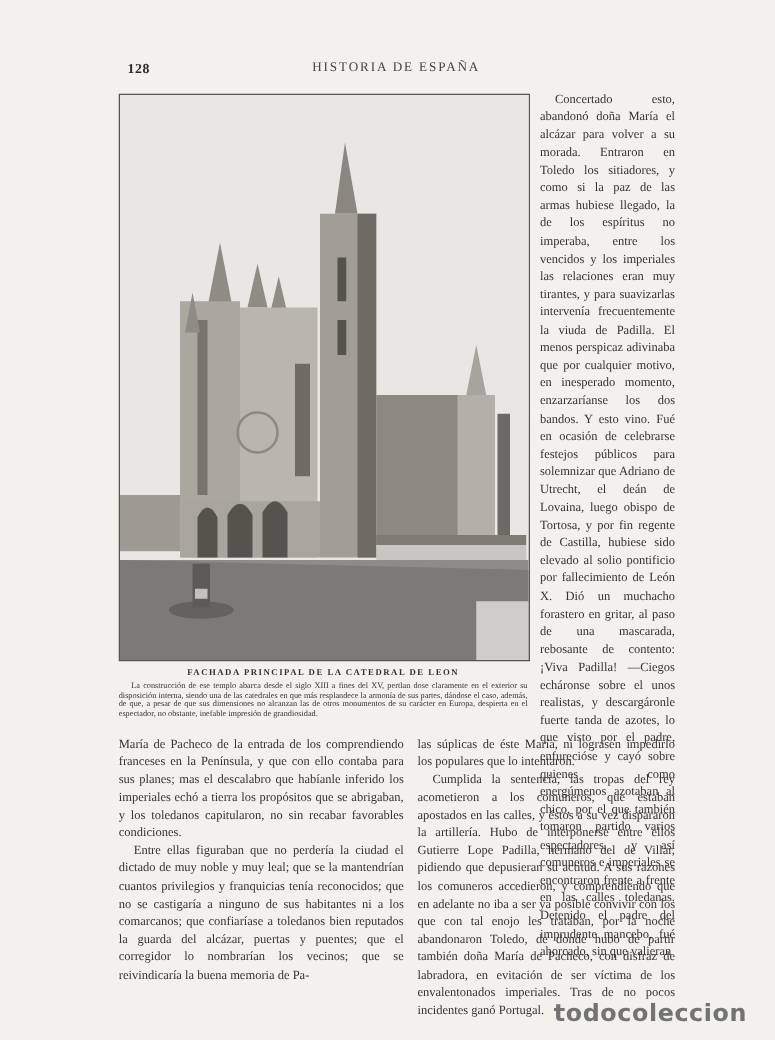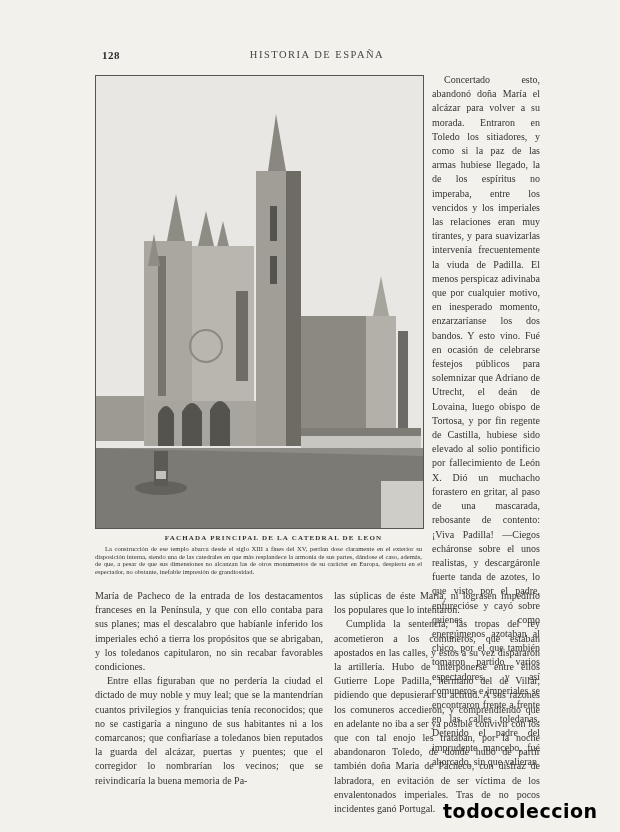--- a/index.html
+++ b/index.html
@@ -20,21 +20,21 @@
       font-size: 10.5px; letter-spacing: 1.5px; color: #444;
     }
     .figure {
       position: absolute; left: 95px; top: 75px; width: 327px; height: 452px;
       border: 1px solid #555;
       background: linear-gradient(#e9e8e4, #e4e3df 55%, #b5b3ad 78%, #8f8d88 100%);
       overflow: hidden;
     }
     .figure svg { display: block; }
     .caption-title {
-      position: absolute; left: 110px; top: 534px; width: 327px; text-align: center;
+      position: absolute; left: 95px; top: 534px; width: 327px; text-align: center;
       font-size: 7px; letter-spacing: 1.2px; font-weight: bold; color: #333;
     }
     .caption-body {
       position: absolute; left: 95px; top: 545px; width: 327px;
       font-size: 6.6px; line-height: 7.6px; text-align: justify; text-indent: 10px; color: #333;
     }
     .col-right {
       position: absolute; left: 432px; top: 73px; width: 108px;
       font-size: 10px; line-height: 14.2px; text-align: justify; color: #333;
     }
@@ -44,21 +44,21 @@
       position: absolute; left: 95px; top: 589px; width: 228px;
       font-size: 10px; line-height: 14.2px; text-align: justify; color: #333;
     }
     .col-mid {
       position: absolute; left: 334px; top: 589px; width: 206px;
       font-size: 10px; line-height: 14.2px; text-align: justify; color: #333;
     }
     .watermark {
       position: absolute; left: 443px; top: 800px;
       font-family: "DejaVu Sans", sans-serif; font-weight: bold;
-      font-size: 19px; color: #000000; letter-spacing: 0.5px;
+      font-size: 19px; color: #737373; letter-spacing: 0.5px;
       text-shadow: 0 0 1px #e7e5e0;
     }
   </style>
 </head>
 <body>
 
 <div class="page-number">128</div>
 <div class="running-head">HISTORIA DE ESPAÑA</div>
 
 <div class="figure">
@@ -110,21 +110,21 @@
 </div>
 
 <div class="caption-title">FACHADA PRINCIPAL DE LA CATEDRAL DE LEON</div>
 <div class="caption-body">La construcción de ese templo abarca desde el siglo XIII a fines del XV, pertlan dose claramente en el exterior su disposición interna, siendo una de las catedrales en que más resplandece la armonía de sus partes, dándose el caso, además, de que, a pesar de que sus dimensiones no alcanzan las de otros monumentos de su carácter en Europa, despierta en el espectador, no obstante, inefable impresión de grandiosidad.</div>
 
 <div class="col-right">
   <p class="indent">Concertado esto, abandonó doña María el alcázar para volver a su morada. Entraron en Toledo los sitiadores, y como si la paz de las armas hubiese llegado, la de los espíritus no imperaba, entre los vencidos y los imperiales las relaciones eran muy tirantes, y para suavizarlas intervenía frecuentemente la viuda de Padilla. El menos perspicaz adivinaba que por cualquier motivo, en inesperado momento, enzarzaríanse los dos bandos. Y esto vino. Fué en ocasión de celebrarse festejos públicos para solemnizar que Adriano de Utrecht, el deán de Lovaina, luego obispo de Tortosa, y por fin regente de Castilla, hubiese sido elevado al solio pontificio por fallecimiento de León X. Dió un muchacho forastero en gritar, al paso de una mascarada, rebosante de contento: ¡Viva Padilla! —Ciegos echáronse sobre el unos realistas, y descargáronle fuerte tanda de azotes, lo que visto por el padre, enfurecióse y cayó sobre quienes como energúmenos azotaban al chico, por el que también tomaron partido varios espectadores, y así comuneros e imperiales se encontraron frente a frente en las calles toledanas. Detenido el padre del imprudente mancebo, fué ahorcado, sin que valieran</p>
 </div>
 
 <div class="col-left">
-  <p>María de Pacheco de la entrada de los destacamentos franceses en la Península, y que con ello contaba para sus planes; mas el descalabro que habíanle inferido los imperiales echó a tierra los propósitos que se abrigaban, y los toledanos capitularon, no sin recabar favorables condiciones.</p>
+  <p>María de Pacheco de la entrada de los comprendiendo franceses en la Península, y que con ello contaba para sus planes; mas el descalabro que habíanle inferido los imperiales echó a tierra los propósitos que se abrigaban, y los toledanos capitularon, no sin recabar favorables condiciones.</p>
   <p class="indent">Entre ellas figuraban que no perdería la ciudad el dictado de muy noble y muy leal; que se la mantendrían cuantos privilegios y franquicias tenía reconocidos; que no se castigaría a ninguno de sus habitantes ni a los comarcanos; que confiaríase a toledanos bien reputados la guarda del alcázar, puertas y puentes; que el corregidor lo nombrarían los vecinos; que se reivindicaría la buena memoria de Pa-</p>
 </div>
 
 <div class="col-mid">
   <p>las súplicas de éste María, ni lograsen impedirlo los populares que lo intentaron.</p>
   <p class="indent">Cumplida la sentencia, las tropas del rey acometieron a los comuneros, que estaban apostados en las calles, y éstos a su vez dispararon la artillería. Hubo de interponerse entre ellos Gutierre Lope Padilla, hermano del de Villar, pidiendo que depusieran su actitud. A sus razones los comuneros accedieron, y comprendiendo que en adelante no iba a ser ya posible convivir con los que con tal enojo les trataban, por la noche abandonaron Toledo, de donde hubo de partir también doña María de Pacheco, con disfraz de labradora, en evitación de ser víctima de los envalentonados imperiales. Tras de no pocos incidentes ganó Portugal.</p>
 </div>
 
 <div class="watermark">todocoleccion</div>
 

